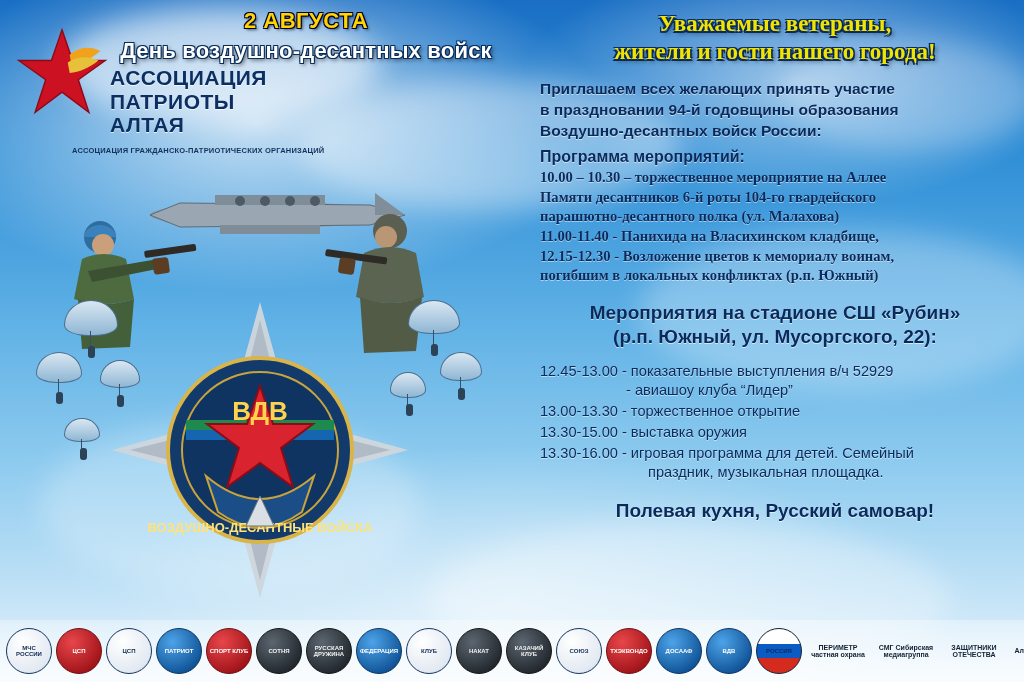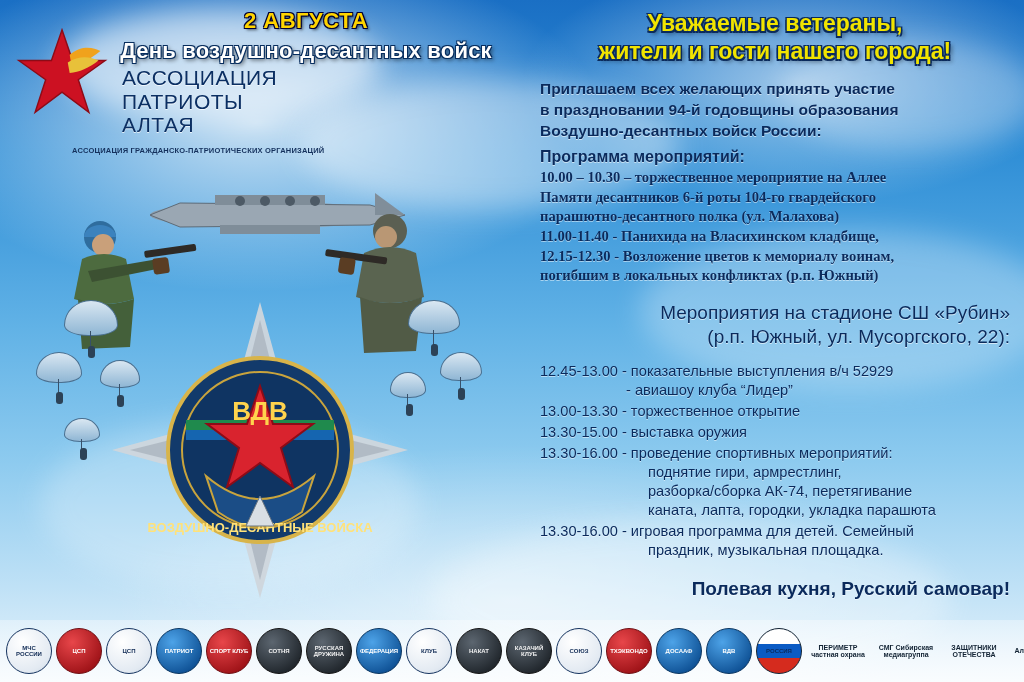--- a/index.html
+++ b/index.html
@@ -47,24 +47,24 @@
     width: 290px;
     height: 135px;
   }
   .star-badge {
     position: absolute;
     left: 0; top: 0;
     width: 96px; height: 96px;
   }
   .assoc-text {
     position: absolute;
-    left: 108px;
+    left: 96px;
     top: 40px;
     color: #0b2f63;
-    font-weight: normal;
+    font-weight: bold;
     font-size: 21px;
     line-height: 1.12;
     letter-spacing: .5px;
     text-shadow: 0 1px 0 rgba(255,255,255,.7);
   }
   .assoc-sub {
     position: absolute;
     left: 58px;
     top: 120px;
     width: 260px;
@@ -172,43 +172,43 @@
     font-size: 14.6px;
     line-height: 1.28;
     color: #0a2a5c;
     text-shadow: 0 1px 0 rgba(255,255,255,.5);
     font-family: Liberation Serif, serif;
   }
   .program-list li { margin-bottom: 1px; }
 
   .stadium-title {
     margin-top: 16px;
-    text-align: right;
-    font-weight: normal;
+    text-align: center;
+    font-weight: bold;
     font-size: 19px;
     line-height: 1.25;
     color: #0a2a5c;
     text-shadow: 0 1px 0 rgba(255,255,255,.6);
   }
   .stadium-list {
     margin: 14px 0 0 0;
     padding: 0;
     list-style: none;
     font-weight: normal;
     font-size: 14.6px;
     line-height: 1.3;
     color: #0a2a5c;
     text-shadow: 0 1px 0 rgba(255,255,255,.5);
   }
   .stadium-list li { margin-bottom: 2px; }
   .indent { display: block; padding-left: 86px; }
   .indent2 { display: block; padding-left: 108px; }
   .footer-note {
     margin-top: 18px;
-    text-align: right;
+    text-align: center;
     font-weight: bold;
     font-size: 19px;
     color: #0a2a5c;
     text-shadow: 0 1px 0 rgba(255,255,255,.6);
   }
 
   
   .sponsors {
     position: absolute;
     left: 0;
@@ -379,21 +379,21 @@
       <path d="M76 130 h148 v10 h-148 z" fill="#1565b0"></path>
       <polygon points="150,86 163,124 203,124 171,148 183,187 150,163 117,187 129,148 97,124 137,124" fill="#d9232e" stroke="#8d0b17" stroke-width="2"></polygon>
       <path d="M96 176 q54 46 108 0 l-12 36 q-42 30 -84 0 z" fill="#1b4d86" stroke="#c9a43d" stroke-width="2"></path>
       <text x="150" y="120" font-family="Liberation Sans, sans-serif" font-size="26" font-weight="bold" fill="#ffd34d" text-anchor="middle">ВДВ</text>
       <text x="150" y="232" font-family="Liberation Sans, sans-serif" font-size="13" font-weight="bold" fill="#ffe27a" text-anchor="middle">ВОЗДУШНО-ДЕСАНТНЫЕ ВОЙСКА</text>
       <path d="M150 196 l14 30 h-28 z" fill="#d9dfe4" stroke="#6b7782"></path>
     </g>
   </svg>
 
   <div class="right-col">
-    <div class="headline" style="white-space: pre-line;">Уважаемые ветераны,
+    <div class="headline" style="white-space: pre-line; font-family: Liberation Serif, serif;">Уважаемые ветераны,
 жители и гости нашего города!</div>
     <div class="invite" style="white-space: pre-line;">Приглашаем всех желающих принять участие
 в праздновании 94-й годовщины образования
 Воздушно-десантных войск России:</div>
     <div class="program-title">Программа мероприятий:</div>
     <ul class="program-list">
       <li>10.00 – 10.30 – торжественное мероприятие на Аллее</li>
       <li>Памяти десантников 6-й роты 104-го гвардейского</li>
       <li>парашютно-десантного полка (ул. Малахова)</li>
       <li>11.00-11.40 - Панихида на Власихинском кладбище,</li>
@@ -407,26 +407,20 @@
     <ul class="stadium-list">
       <li>
         <span>12.45-13.00 - показательные выступления в/ч 52929</span>
         <span class="indent">- авиашоу клуба “Лидер”</span>
       </li>
       <li>
         <span>13.00-13.30 - торжественное открытие</span>
       </li>
       <li>
         <span>13.30-15.00 - выставка оружия</span>
-      </li>
-      <li>
-        <span>13.30-16.00 - проведение спортивных мероприятий:</span>
-        <span class="indent2">поднятие гири, армрестлинг,</span>
-        <span class="indent2">разборка/сборка АК-74, перетягивание</span>
-        <span class="indent2">каната, лапта, городки, укладка парашюта</span>
       </li>
       <li>
         <span>13.30-16.00 - игровая программа для детей. Семейный</span>
         <span class="indent2">праздник, музыкальная площадка.</span>
       </li>
     </ul>
 
     <div class="footer-note">Полевая кухня, Русский самовар!</div>
   </div>
 

